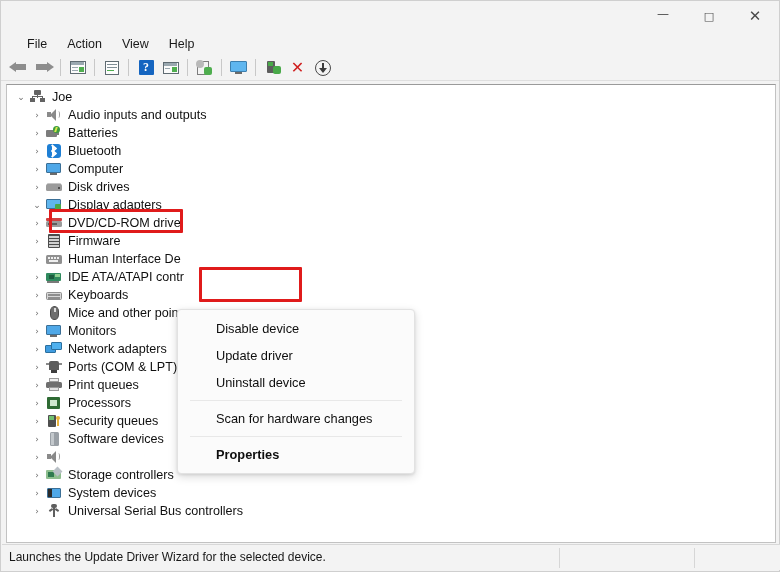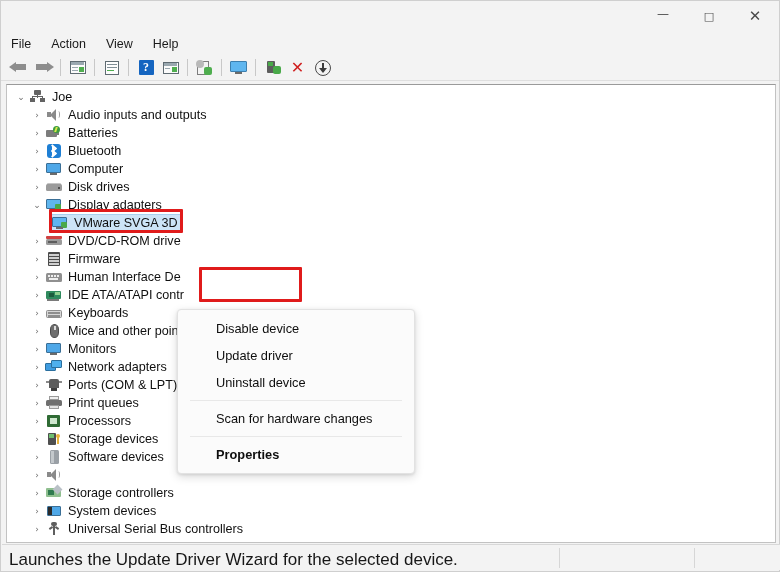--- a/index.html
+++ b/index.html
@@ -79,21 +79,21 @@
   #btn-max .glyph { font-size: 11px; }
   #btn-close .glyph { font-size: 15px; }
 
   
   #menubar {
     position: absolute;
     left: 0; top: 32px;
     width: 100%; height: 22px;
     display: flex;
     align-items: center;
-    padding-left: 0;
+    padding-left: 16px;
     box-sizing: border-box;
     background: #f3f3f3;
   }
   .menu-item {
     font-size: 12.5px;
     color: #1a1a1a;
     padding: 2px 10px;
     white-space: nowrap;
   }
 
@@ -231,21 +231,21 @@
     position: absolute;
     left: 1px; bottom: 1px;
     width: 778px; height: 26px;
     background: #f3f3f3;
     border-top: 1px solid #d8d8d8;
     box-sizing: border-box;
   }
   #status-text {
     position: absolute;
     left: 7px; top: 5px;
-    font-size: 17px;
+    font-size: 12px;
     color: #171717;
     white-space: nowrap;
   }
   .status-div {
     position: absolute;
     top: 3px;
     width: 1px; height: 20px;
     background: #d6d6d6;
   }
   #status-div-1 { left: 557px; }
@@ -605,29 +605,20 @@
       <div class="row lvl1">
         <div class="chev down">⌄</div>
         <div class="ticon i-vmw">
             <span class="ic scr"></span>
             <span class="ic grn"></span>
             <span class="ic base"></span>
           </div>
         <div class="tlabel">Display adapters</div>
       </div>
 
-      <div class="row lvl2 selected">
-        <div class="sel-bg"></div>
-        <div class="ticon i-vmw">
-            <span class="ic scr"></span>
-            <span class="ic grn"></span>
-            <span class="ic base"></span>
-          </div>
-        <div class="tlabel">VMware SVGA 3D</div>
-      </div>
 
       <div class="row lvl1">
         <div class="chev">›</div>
         <div class="ticon i-dvd">
             <span class="ic red"></span>
             <span class="ic body"></span>
             <span class="ic slot"></span>
           </div>
         <div class="tlabel">DVD/CD-ROM drive</div>
       </div>
@@ -736,21 +727,21 @@
       </div>
 
       <div class="row lvl1">
         <div class="chev">›</div>
         <div class="ticon i-sec">
             <span class="ic body"></span>
             <span class="ic win"></span>
             <span class="ic key"></span>
             <span class="ic stem"></span>
           </div>
-        <div class="tlabel">Storage devices</div>
+        <div class="tlabel">Security queues</div>
       </div>
 
       <div class="row lvl1">
         <div class="chev">›</div>
         <div class="ticon i-sw">
             <span class="ic body"></span>
             <span class="ic hi"></span>
           </div>
         <div class="tlabel">Software devices</div>
       </div>

